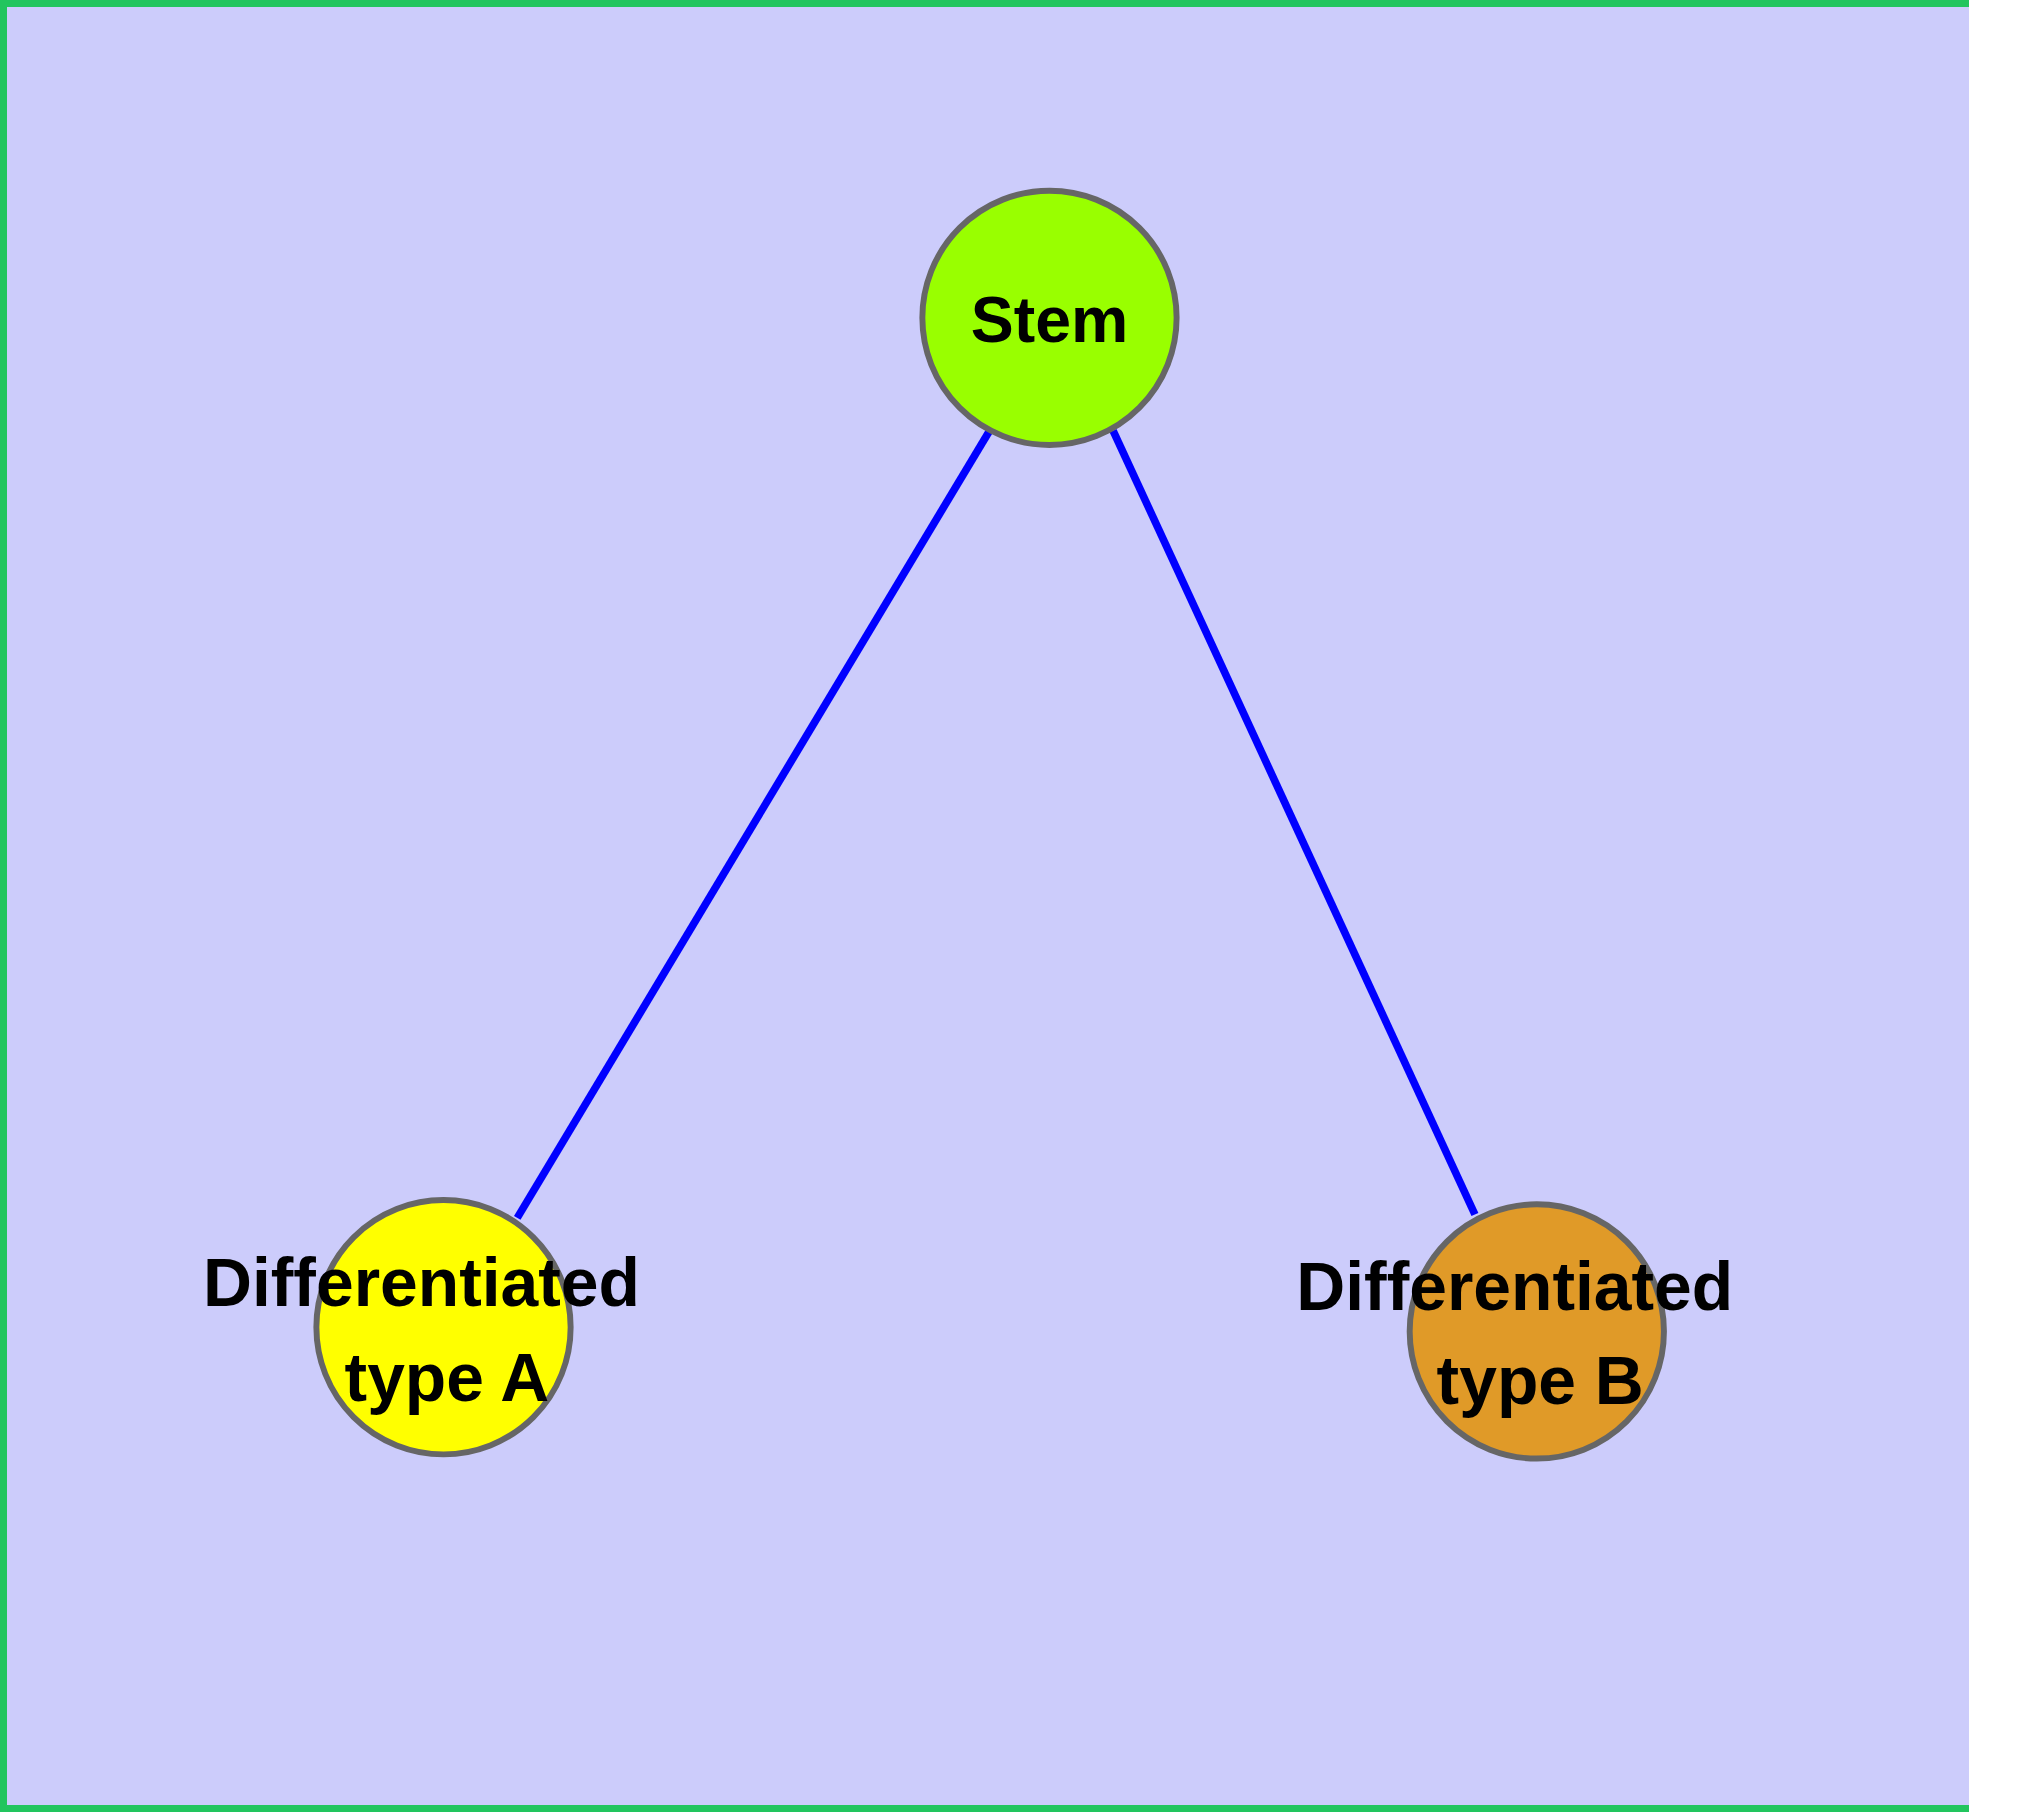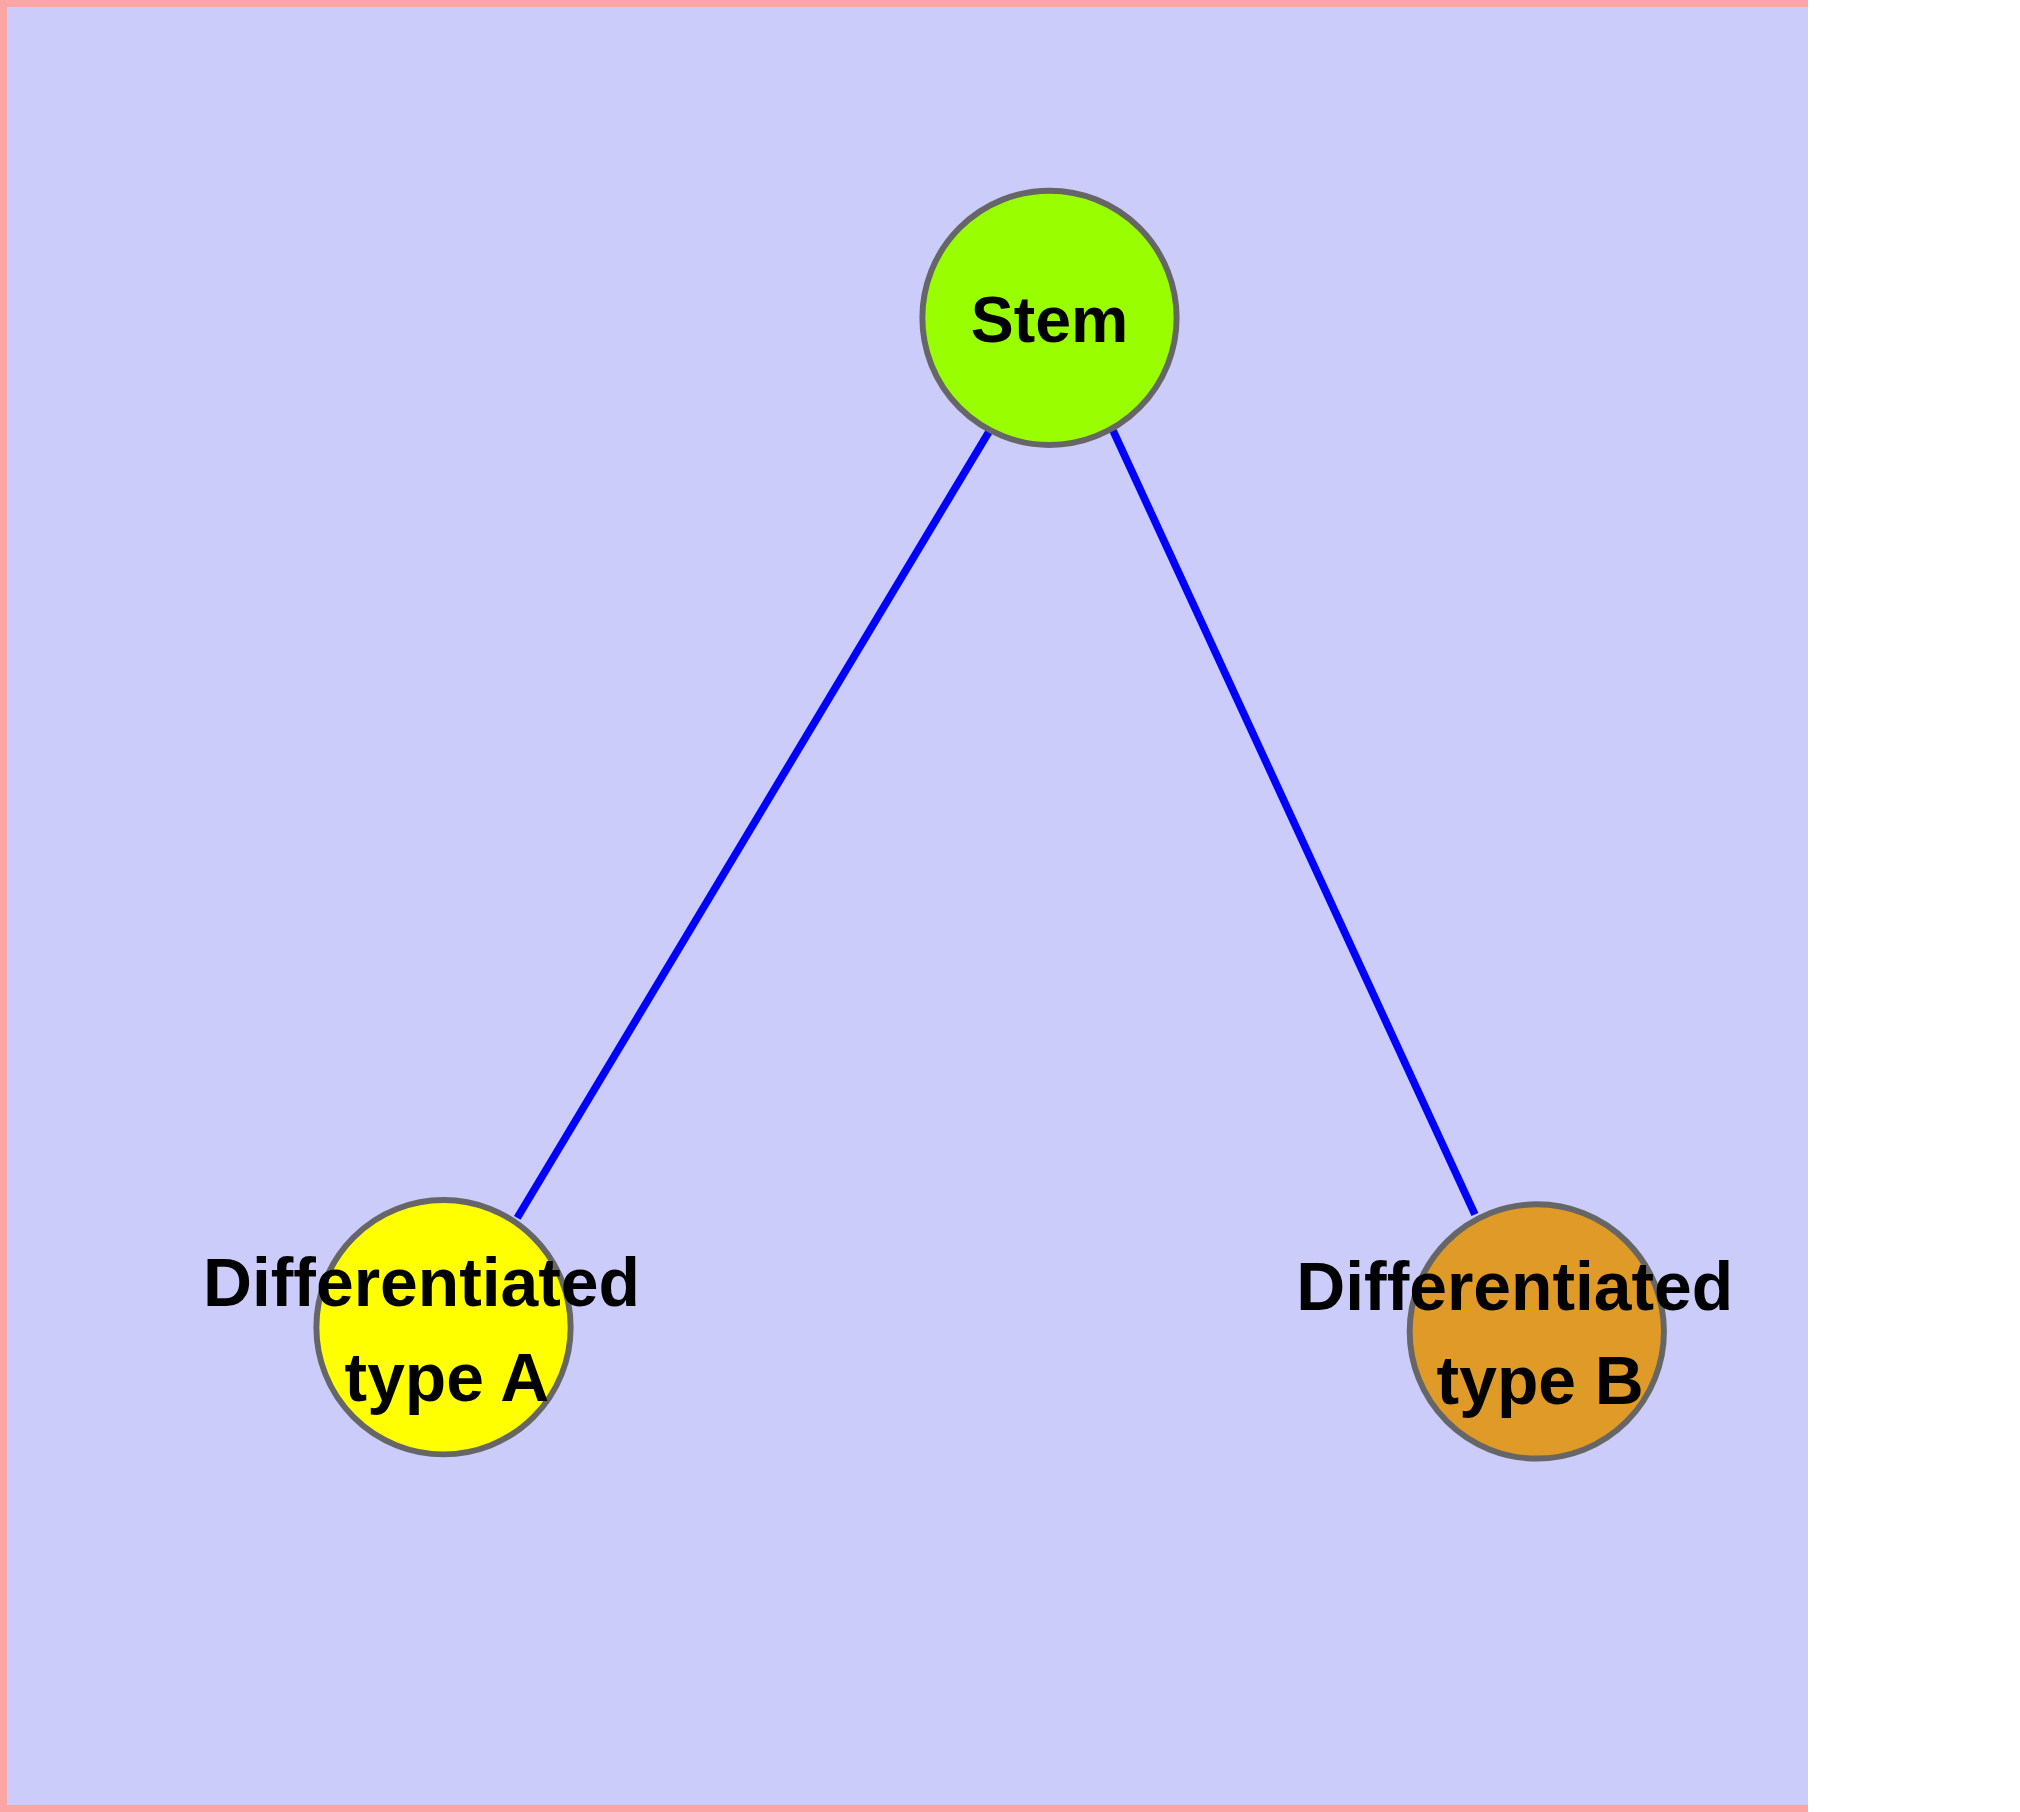--- a/index.html
+++ b/index.html
@@ -2,23 +2,23 @@
 <html style="font-size:13.6px"><head>
 <meta charset="utf-8">
 <style>
   html, body {
     margin: 0;
     padding: 0;
     background: #ffffff;
   }
   #canvas {
     position: relative;
-    width: 1808px;
+    width: 1969px;
     height: 1812px;
-    background: #fca5a5;
+    background: #22c55e;
     overflow: hidden;
     font-family: "Liberation Sans", sans-serif;
   }
   #plot-bg {
     position: absolute;
     left: 6.8px;
     top: 6.8px;
     width: 2007px;
     height: 1798px;
     background: #ccccfb;

